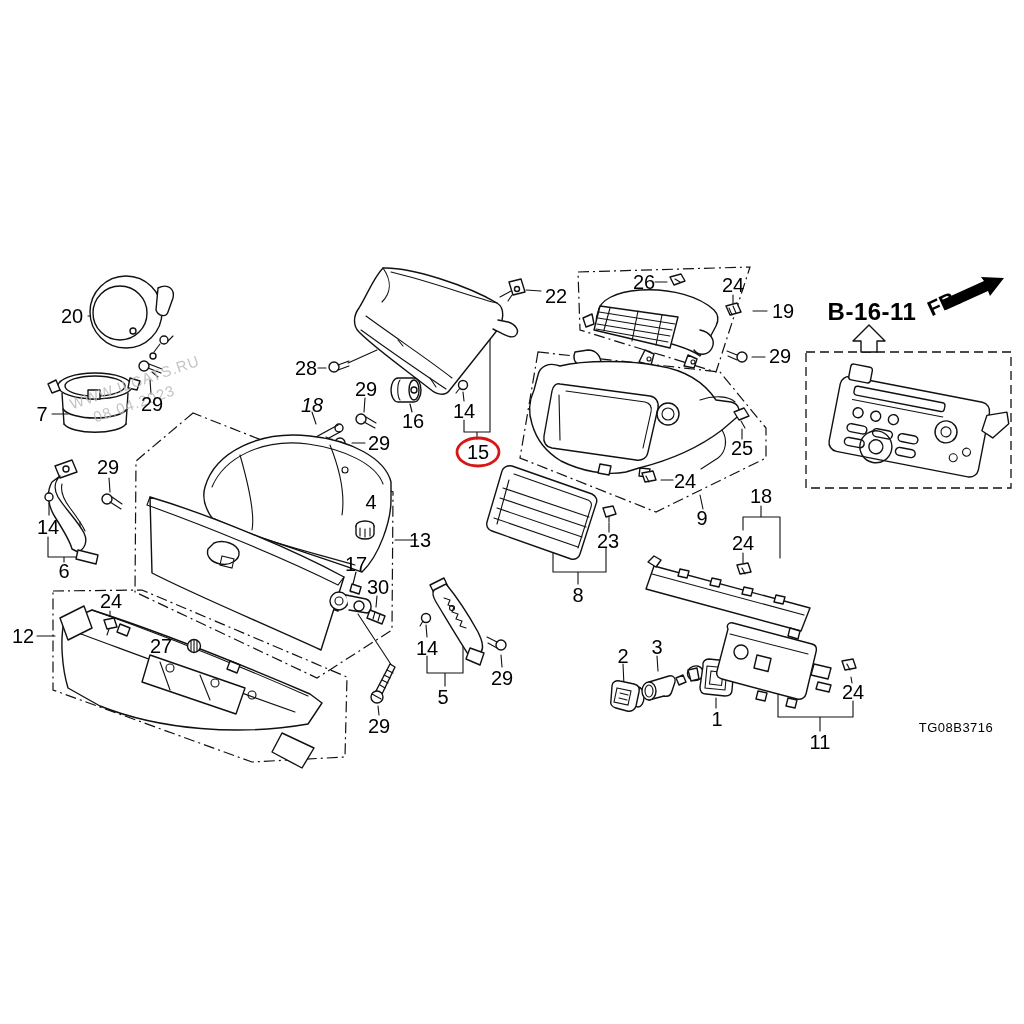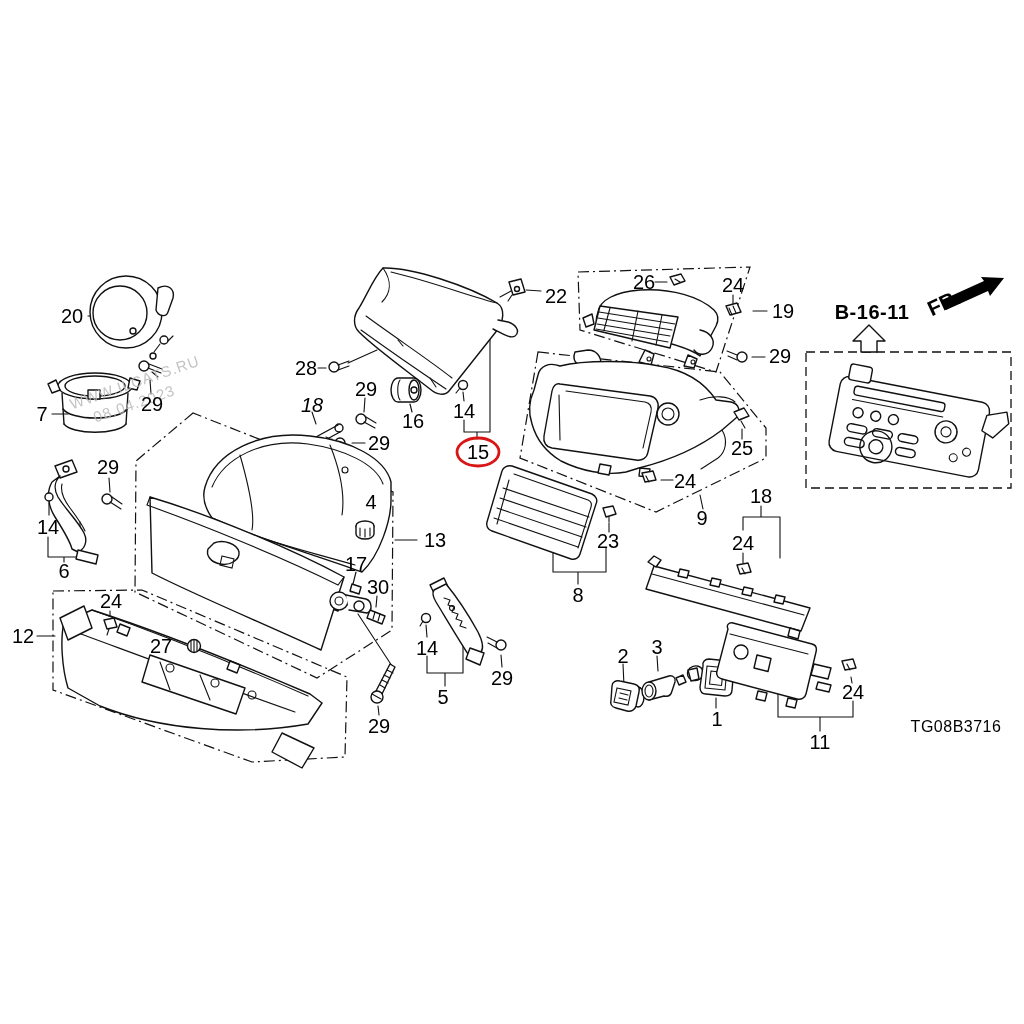--- a/index.html
+++ b/index.html
@@ -1,25 +1,25 @@
 <!DOCTYPE html>
 <html><head>
 <meta charset="utf-8">
 <style>
   html,body{margin:0;padding:0;background:#fff;}
   #canvas{position:relative;width:1024px;height:1024px;background:#fff;overflow:hidden;
           font-family:"Liberation Sans",sans-serif;}
   #art{position:absolute;left:0;top:0;}
   .callout{position:absolute;transform:translate(-50%,-50%);font-size:20px;line-height:1;
            color:#000;white-space:nowrap;font-family:"Liberation Sans",sans-serif;}
-  .ref-label{position:absolute;transform:translate(-50%,-50%);font-size:20px;font-weight:bold;
+  .ref-label{position:absolute;transform:translate(-50%,-50%);font-size:24px;font-weight:bold;
              color:#000;letter-spacing:0.5px;text-align:center;}
   .fr-label{position:absolute;transform:translate(-50%,-50%) rotate(-25deg);font-size:21px;
             font-weight:bold;color:#000;}
-  .diagram-code{position:absolute;transform:translate(-50%,-50%);font-size:16px;color:#000;
+  .diagram-code{position:absolute;transform:translate(-50%,-50%);font-size:13px;color:#000;
                 letter-spacing:0.5px;}
   .watermark{position:absolute;left:70px;top:372px;transform:rotate(-19deg);color:#b9b9b9;
              opacity:0.85;font-size:15px;line-height:20px;letter-spacing:1px;pointer-events:none;}
   svg *{vector-effect:non-scaling-stroke;}
   .ln{stroke:#111;stroke-width:1.4;fill:none;stroke-linecap:round;stroke-linejoin:round;}
   .lnf{stroke:#111;stroke-width:1.4;fill:#fff;stroke-linecap:round;stroke-linejoin:round;}
   .thin{stroke:#111;stroke-width:1.1;fill:none;stroke-linecap:round;}
   .dd{stroke:#111;stroke-width:1.2;fill:none;stroke-dasharray:11 4 2 4;}
   .dash{stroke:#111;stroke-width:1.3;fill:none;stroke-dasharray:9 5;}
   .blk{fill:#000;stroke:none;}
@@ -395,21 +395,21 @@
       <div class="callout" style="left: 556px; top: 296px;">22</div>
       <div class="callout" style="left: 644px; top: 282px;">26</div>
       <div class="callout" style="left: 733px; top: 285px;">24</div>
       <div class="callout" style="left: 783px; top: 311px;">19</div>
       <div class="callout" style="left: 780px; top: 356px;">29</div>
       <div class="callout" style="left: 742px; top: 448px;">25</div>
       <div class="callout" style="left: 685px; top: 481px;">24</div>
       <div class="callout" style="left: 702px; top: 518px;">9</div>
       <div class="callout" style="left: 608px; top: 541px;">23</div>
       <div class="callout" style="left: 578px; top: 595px;">8</div>
-      <div class="callout" style="left: 435px; top: 540px; text-align: center;">13</div>
+      <div class="callout" style="left: 420px; top: 540px; text-align: center;">13</div>
       <div class="callout" style="left: 371px; top: 502px;">4</div>
       <div class="callout" style="left: 356px; top: 564px;">17</div>
       <div class="callout" style="left: 378px; top: 587px;">30</div>
       <div class="callout" style="left: 23px; top: 636px;">12</div>
       <div class="callout" style="left: 111px; top: 601px;">24</div>
       <div class="callout" style="left: 161px; top: 646px;">27</div>
       <div class="callout" style="left: 379px; top: 726px;">29</div>
       <div class="callout" style="left: 427px; top: 648px;">14</div>
       <div class="callout" style="left: 443px; top: 697px;">5</div>
       <div class="callout" style="left: 502px; top: 678px;">29</div>

